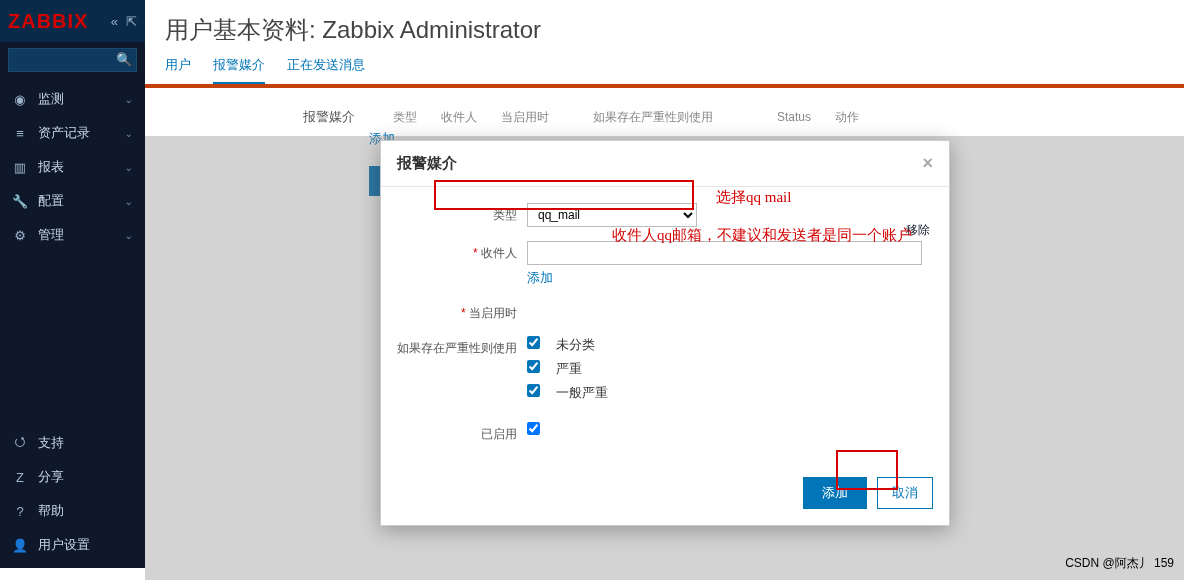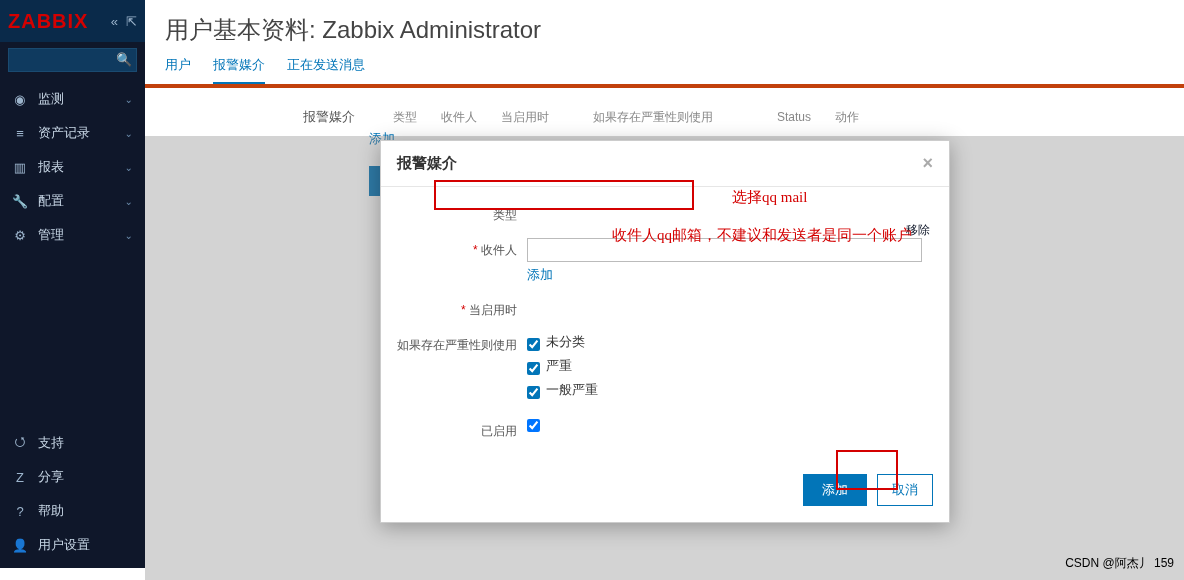--- a/index.html
+++ b/index.html
@@ -36,21 +36,21 @@
 .modal-title{font-size:15px;font-weight:bold;color:#333}
 .close-x{margin-left:auto;color:#aaa;font-size:18px;cursor:pointer;font-weight:bold}
 .modal-body{padding:16px 16px 10px}
 .form-row{display:flex;align-items:flex-start;margin-bottom:14px}
 .form-label{width:130px;text-align:right;padding-right:10px;color:#555;padding-top:4px;font-size:12px}
 .req::before{content:"* ";color:#d40000}
 .form-ctrl{flex:1}
 select.inp,input.inp{height:24px;border:1px solid #bbb;padding:0 6px;font-size:12px;background:#fff}
 select.inp{width:170px}
 input.inp{width:395px}
-.chk-list label{display:flex;align-items:flex-end;gap:6px;margin-bottom:6px;font-size:12px;color:#333}
+.chk-list label{display:flex;align-items:flex-start;gap:16px;margin-bottom:6px;font-size:12px;color:#333}
 .chk-list input{accent-color:#0275b8}
 .modal-footer{padding:10px 16px 16px;display:flex;justify-content:flex-end;gap:10px}
 .btn-primary{background:#0275b8;color:#fff;border:1px solid #0275b8;padding:6px 18px;cursor:pointer}
 .btn-default{background:#fff;color:#0275b8;border:1px solid #0275b8;padding:6px 14px;cursor:pointer}
 .annot{position:absolute;color:#d40000;font-size:15px;font-family:"Microsoft YaHei";pointer-events:none}
 .red-box{position:absolute;border:2px solid #d40000;pointer-events:none}
 .watermark{position:absolute;right:10px;bottom:8px;color:#000000;font-size:12px}
 .remove-link{position:absolute;color:#0f172a;font-size:12px;cursor:pointer}
 </style>
 </head>
@@ -143,20 +143,21 @@
 
 <div class="overlay"></div>
 <div class="modal">
   <div class="modal-header">
     <span class="modal-title">报警媒介</span>
     <span class="close-x">×</span>
   </div>
   <div class="modal-body">
     <div class="form-row">
       <div class="form-label">类型</div>
+      <div class="form-ctrl"><select class="inp"><option>qq_mail</option></select></div>
     </div>
     <div class="form-row">
       <div class="form-label req">收件人</div>
       <div class="form-ctrl">
         <input class="inp" value="" style="">
         <div><span class="add-link">添加</span></div>
       </div>
     </div>
     <div class="form-row">
       <div class="form-label req">当启用时</div>
@@ -185,17 +186,17 @@
   </div>
   <div class="modal-footer">
     <button class="btn-primary">添加</button>
     <button class="btn-default">取消</button>
   </div>
 </div>
 
 <span class="remove-link" style="left:906px;top:222px">移除</span>
 
 <div class="red-box" style="left:434px;top:180px;width:260px;height:30px"></div>
-<span class="annot" style="left:732px;top:188px">选择qq mail</span>
+<span class="annot" style="left:716px;top:188px">选择qq mail</span>
 <span class="annot" style="left:612px;top:226px">收件人qq邮箱，不建议和发送者是同一个账户</span>
 <div class="red-box" style="left:836px;top:450px;width:62px;height:40px"></div>
 
 <div class="watermark">CSDN @阿杰丿 159</div>
 
 </body></html>

